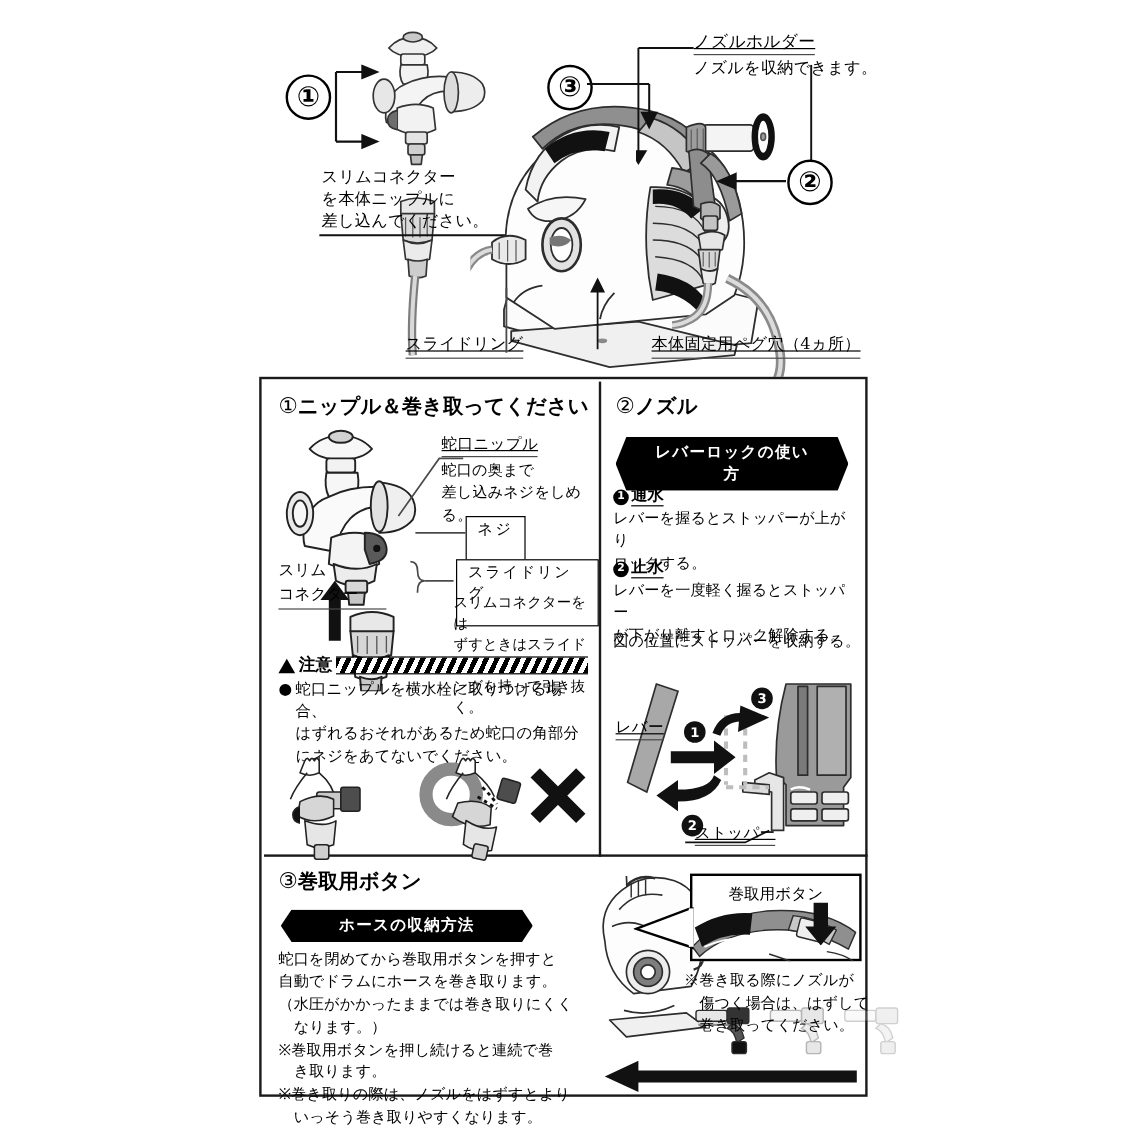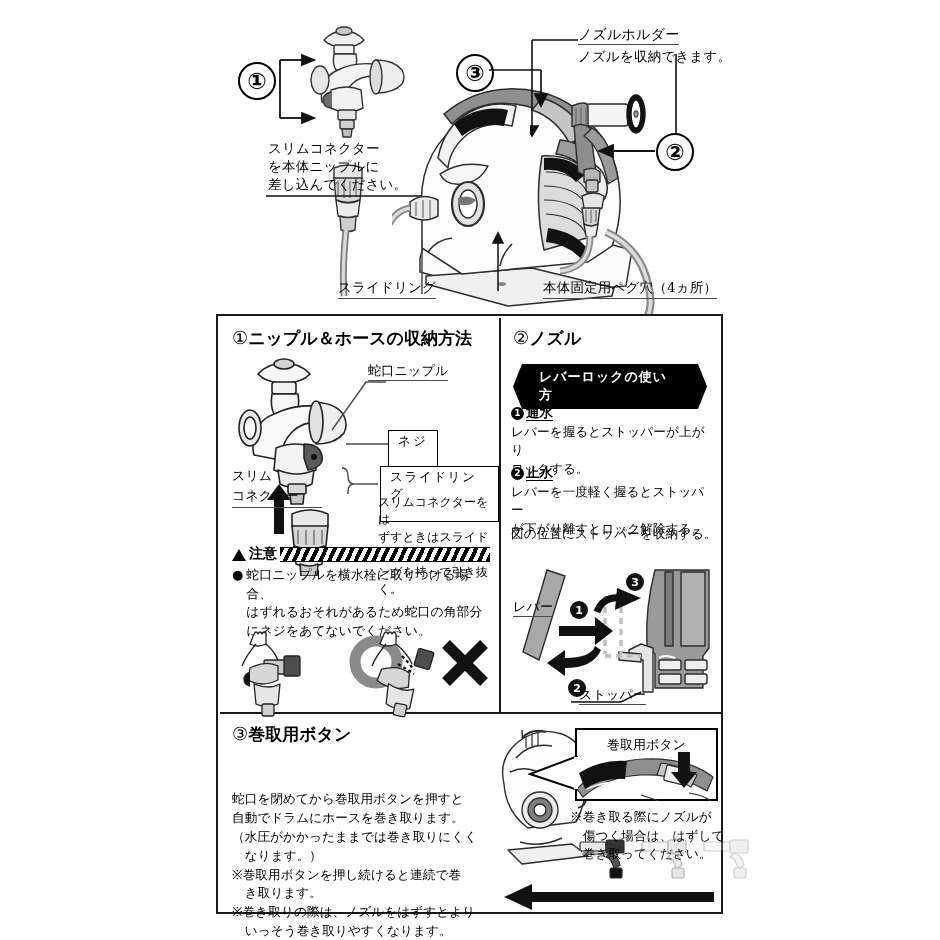--- a/index.html
+++ b/index.html
@@ -8,21 +8,21 @@
     font-family:"DejaVu Serif","Liberation Serif",serif;
     color:#000;
   }
   .stage{position:absolute;left:0;top:0;width:940px;height:940px;}
 
   
   .abs{position:absolute;}
 
   
   .lbl{font-size:13.5px;line-height:1.32;letter-spacing:.2px;white-space:pre-line;}
-  .lbl-u{border-bottom:1.6px solid #4a4a4a;display:inline-block;padding-bottom:1px;}
+  .lbl-u{border-bottom:1.6px solid #4a4a4a;display:inline-block;padding-bottom:1px;text-decoration:underline;}
   .circnum{
     width:34px;height:34px;border:2.4px solid #000;border-radius:50%;
     display:flex;align-items:center;justify-content:center;
     font-size:23px;font-weight:bold;font-family:"DejaVu Sans","Liberation Sans",sans-serif;
     background:#fff;
   }
 
   
   .frame{
     position:absolute;left:216px;top:314px;width:507px;height:600px;
@@ -38,21 +38,21 @@
 
   .ptitle{
     font-size:17px;font-weight:bold;letter-spacing:0px;
     font-family:"DejaVu Sans","Liberation Sans",sans-serif;
   }
   .ptitle .num{font-family:"DejaVu Serif","Liberation Serif",serif;font-weight:normal;font-size:18px;}
 
   
   .ribbon{
     position:relative;display:inline-block;background:#000;color:#fff;
-    font-size:13px;font-weight:bold;letter-spacing:1px;text-align:left;
+    font-size:13px;font-weight:bold;letter-spacing:1px;text-align:center;
     font-family:"DejaVu Sans","Liberation Sans",sans-serif;
     padding:4px 26px 5px 26px;
     clip-path:polygon(0% 50%,9px 0%,calc(100% - 9px) 0%,100% 50%,calc(100% - 9px) 100%,9px 100%);
   }
 
   .body-t{font-size:12.6px;line-height:1.46;white-space:pre-line;letter-spacing:.1px;}
   .body-s{font-size:12px;line-height:1.45;white-space:pre-line;letter-spacing:0px;}
 
   .bullethd{font-size:13.5px;font-weight:bold;font-family:"DejaVu Sans","Liberation Sans",sans-serif;}
   .dot{
@@ -302,21 +302,21 @@
     </svg>
     <div class="abs lbl lbl-u" style="left:543px;top:279px;">本体固定用ペグ穴（4ヵ所）</div>
   </div>
 
   <div class="frame">
     <div class="vdiv"></div>
     <div class="hdiv"></div>
 
     <div class="panel p1">
       <div class="abs ptitle" style="left:12px;top:9px;">
-        <span class="num">①</span><span>ニップル＆ホースの収納方法</span>
+        <span class="num">①</span><span>ニップル＆巻き取ってください</span>
       </div>
 
       <svg width="150" height="220" viewBox="0 0 150 220" class="abs" style="left:8px;top:38px;">
         <g fill="none" stroke="#222" stroke-width="1.6" stroke-linejoin="round">
           <path d="M30 18 q10 -11 26 -11 q16 0 26 11 q-8 9 -26 9 q-18 0 -26 -9z" fill="#f7f7f7"></path>
           <ellipse cx="56" cy="8" rx="10" ry="5" fill="#d2d2d2"></ellipse>
           <rect x="44" y="26" width="24" height="12" rx="2.5" fill="#f2f2f2"></rect>
           <path d="M44 38 q-2 12 2 20 l22 0 q4 -8 2 -20z" fill="#f7f7f7"></path>
           <path d="M46 58 q-14 5 -18 18 q-5 13 -2 23 l26 5 q2 -18 12 -28 q11 -11 30 -10 l0 -16 q-28 -2 -48 8z" fill="#fafafa"></path>
           <ellipse cx="22" cy="72" rx="11" ry="18" fill="#e9e9e9"></ellipse>
@@ -342,20 +342,22 @@
               <line x1="78" y1="174" x2="78" y2="189"></line>
             <line x1="86" y1="174" x2="86" y2="189"></line>
               <line x1="94" y1="174" x2="94" y2="188"></line>
           </g>
           <path d="M66 190 q16 7 30 0 l-2 18 q-13 6 -26 0z" fill="#ededed"></path>
           <path d="M72 208 q10 4 18 0 l-1 12 h-16z" fill="#c9c9c9"></path>
         </g>
       </svg>
 
       <div class="abs lbl lbl-u" style="left:148px;top:44px;font-size:13px;">蛇口ニップル</div>
+      <div class="abs body-t" style="left:148px;top:65px;width:130px;">蛇口の奥まで
+差し込みネジをしめる。</div>
       <svg width="60" height="60" viewBox="0 0 60 60" class="abs" style="left:110px;top:60px;">
         <g stroke="#4a4a4a" stroke-width="1.4" fill="none">
             <path d="M2 52 L36 4 L56 4"></path>
           </g>
       </svg>
 
       <div class="abs boxlbl" style="left:168px;top:112px;">ネジ</div>
       <svg width="45" height="12" viewBox="0 0 45 12" class="abs" style="left:126px;top:120px;">
         <line x1="0" y1="6" x2="42" y2="6" stroke="#4a4a4a" stroke-width="1.5"></line>
       </svg>
@@ -515,20 +517,23 @@
       </div>
       <div class="abs lbl lbl-u" style="left:12px;top:280px;font-size:13px;">レバー</div>
       <div class="abs lbl lbl-u" style="left:50px;top:368px;font-size:13px;margin-left:28px;">ストッパー</div>
     </div>
 
     <div class="panel p3">
       <div class="abs ptitle" style="left:12px;top:9px;">
         <span class="num">③</span><span>巻取用ボタン</span>
       </div>
 
+      <div class="abs" style="left:14px;top:44px;">
+        <span class="ribbon" style="width:158px;">ホースの収納方法</span>
+      </div>
 
       <div class="abs body-t" style="left:12px;top:76px;width:268px;font-size:12.6px;line-height:1.5;">蛇口を閉めてから巻取用ボタンを押すと
 自動でドラムにホースを巻き取ります。
 （水圧がかかったままでは巻き取りにくく
 　なります。）
 ※巻取用ボタンを押し続けると連続で巻
 　き取ります。
 ※巻き取りの際は、ノズルをはずすとより
 　いっそう巻き取りやすくなります。</div>
 

